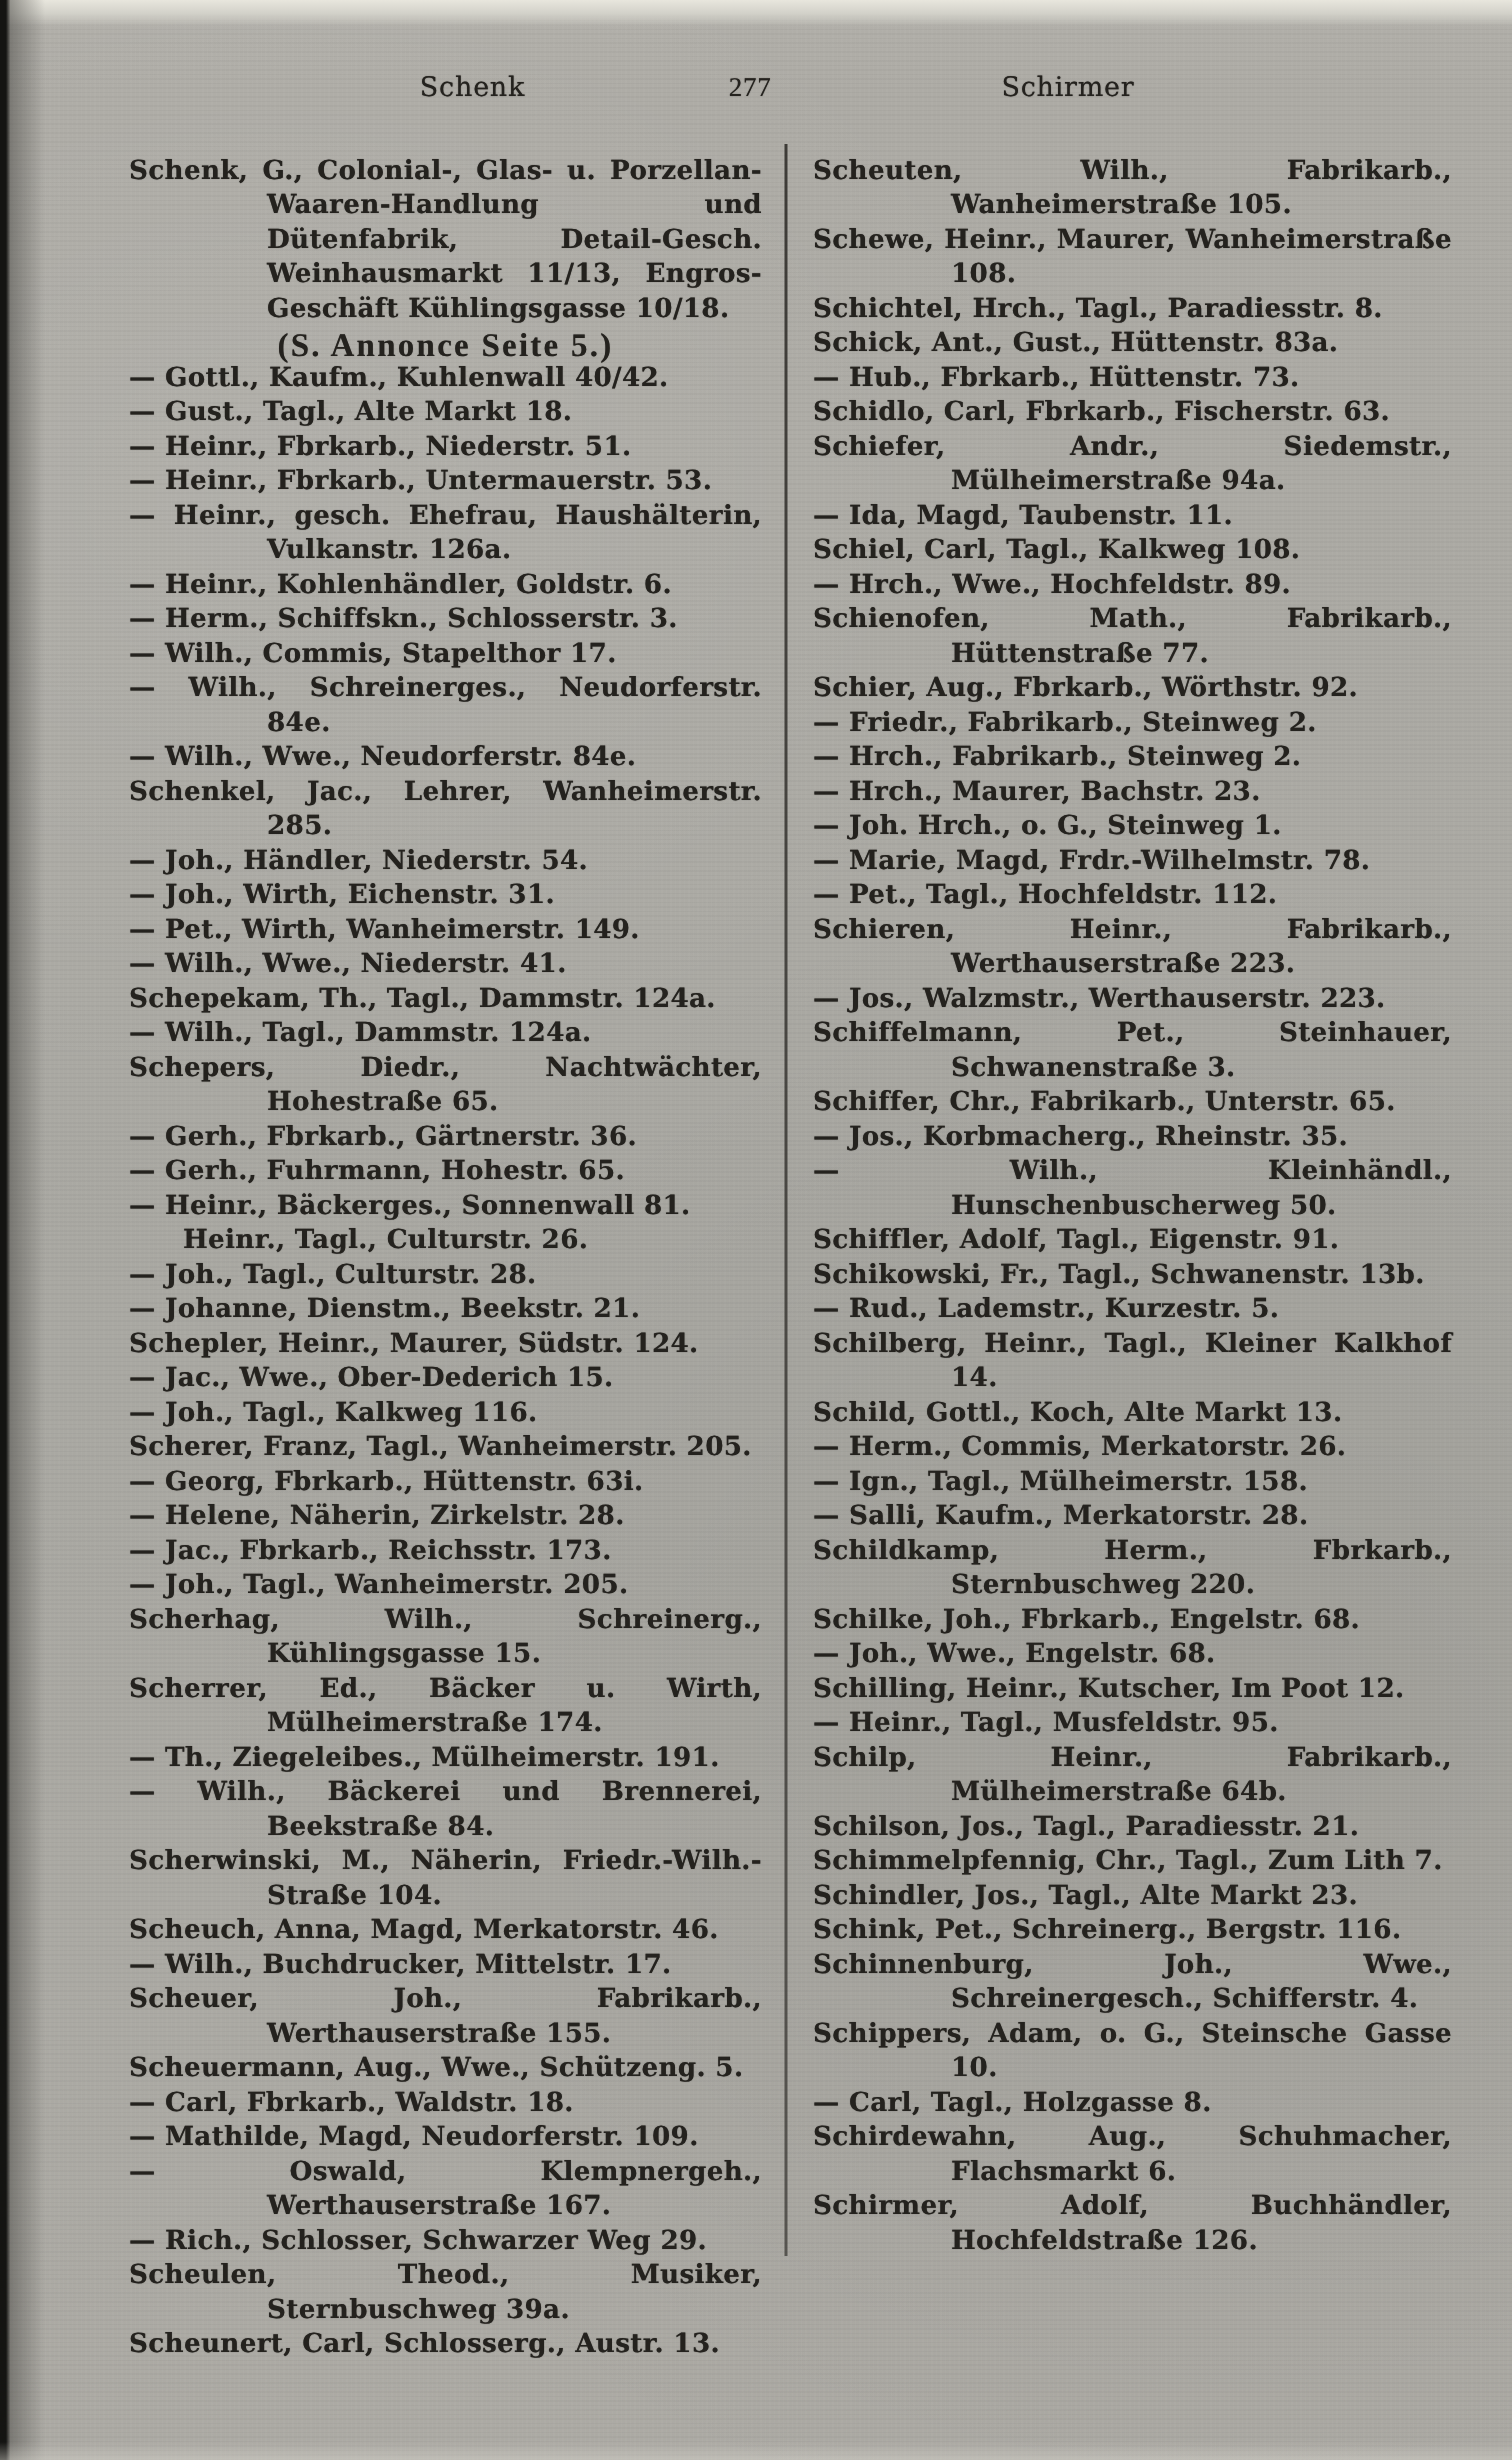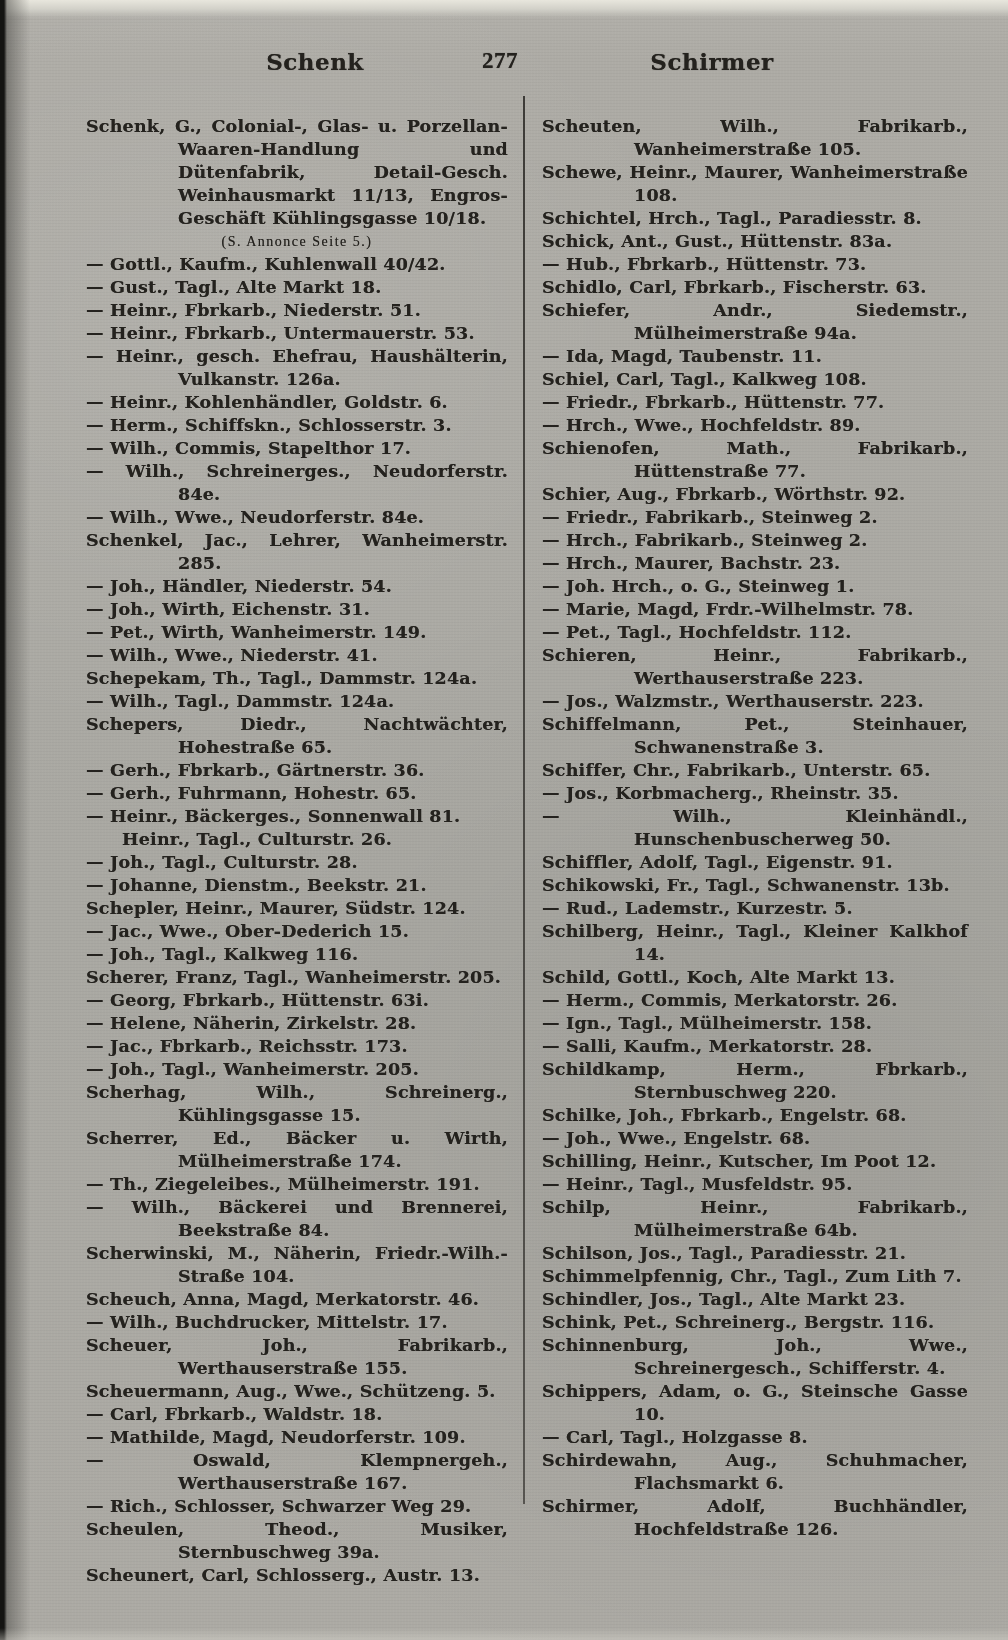--- a/index.html
+++ b/index.html
@@ -26,45 +26,45 @@
   .edge-left{
     position:absolute;top:0;left:0;bottom:0;width:30px;
     background:linear-gradient(90deg,#141412 0 4px,rgba(82,81,77,0.55) 7px,rgba(169,168,162,0) 100%);
   }
   .edge-bottom{
     position:absolute;left:0;right:0;bottom:0;height:12px;
     background:linear-gradient(0deg,rgba(216,214,206,0.45),rgba(216,214,206,0));
   }
   .running-head span{
     position:absolute;top:48px;transform:translateX(-50%);
-    font-size:23px;font-weight:bold;letter-spacing:0.5px;
+    font-size:18px;font-weight:normal;letter-spacing:0.5px;
     text-shadow:0 0 0.7px rgba(36,34,30,0.75);
   }
   .rh-left{left:315px;}
   .rh-num{left:500px;font-weight:normal;font-family:"Liberation Serif",serif;font-size:23px;}
   .rh-right{left:712px;}
   .divider{
     position:absolute;left:523px;top:96px;width:2px;height:1408px;
     background:linear-gradient(180deg,rgba(52,50,46,0.92),rgba(52,50,46,0.7));
   }
   .col{
-    position:absolute;top:115px;width:422px;
+    position:absolute;top:103px;width:422px;
     font-size:17.5px;line-height:23px;text-align:justify;
   }
   .col-left{left:86px;}
   .col-right{left:542px;width:426px;}
   .entry{
     margin:0;padding-left:92px;text-indent:-92px;
     font-weight:bold;letter-spacing:0.2px;
     text-shadow:0 0 0.6px rgba(36,34,30,0.65);
   }
   .subn{text-indent:-56px;}
   .annonce{
-    text-align:center;font-family:"Liberation Serif",serif;font-weight:normal;
-    font-size:14px;letter-spacing:1.5px;margin:0;
+    text-align:center;font-family:"Liberation Serif",serif;font-weight:bold;
+    font-size:22px;letter-spacing:1.5px;margin:0;
     text-shadow:0 0 0.5px rgba(36,34,30,0.6);
   }
 </style>
 </head>
 <body>
 
 <div class="page">
   <div class="edge-top"></div>
   <div class="edge-left"></div>
   <div class="edge-bottom"></div>
@@ -131,21 +131,20 @@
   <div class="col col-right">
       <p class="entry head">Scheuten, Wilh., Fabrikarb., Wanheimerstraße 105.</p>
       <p class="entry head">Schewe, Heinr., Maurer, Wanheimerstraße 108.</p>
       <p class="entry head">Schichtel, Hrch., Tagl., Paradiesstr. 8.</p>
       <p class="entry head">Schick, Ant., Gust., Hüttenstr. 83a.</p>
       <p class="entry sub">— Hub., Fbrkarb., Hüttenstr. 73.</p>
       <p class="entry head">Schidlo, Carl, Fbrkarb., Fischerstr. 63.</p>
       <p class="entry head">Schiefer, Andr., Siedemstr., Mülheimerstraße 94a.</p>
       <p class="entry sub">— Ida, Magd, Taubenstr. 11.</p>
       <p class="entry head">Schiel, Carl, Tagl., Kalkweg 108.</p>
-      <p class="entry sub">— Friedr., Fbrkarb., Hüttenstr. 77.</p>
       <p class="entry sub">— Hrch., Wwe., Hochfeldstr. 89.</p>
       <p class="entry head">Schienofen, Math., Fabrikarb., Hüttenstraße 77.</p>
       <p class="entry head">Schier, Aug., Fbrkarb., Wörthstr. 92.</p>
       <p class="entry sub">— Friedr., Fabrikarb., Steinweg 2.</p>
       <p class="entry sub">— Hrch., Fabrikarb., Steinweg 2.</p>
       <p class="entry sub">— Hrch., Maurer, Bachstr. 23.</p>
       <p class="entry sub">— Joh. Hrch., o. G., Steinweg 1.</p>
       <p class="entry sub">— Marie, Magd, Frdr.-Wilhelmstr. 78.</p>
       <p class="entry sub">— Pet., Tagl., Hochfeldstr. 112.</p>
       <p class="entry head">Schieren, Heinr., Fabrikarb., Werthauserstraße 223.</p>

